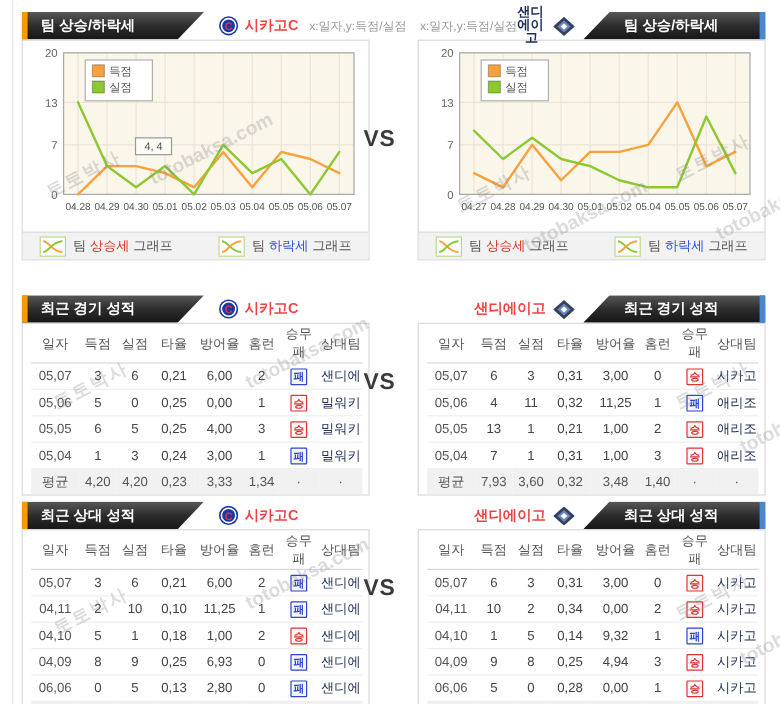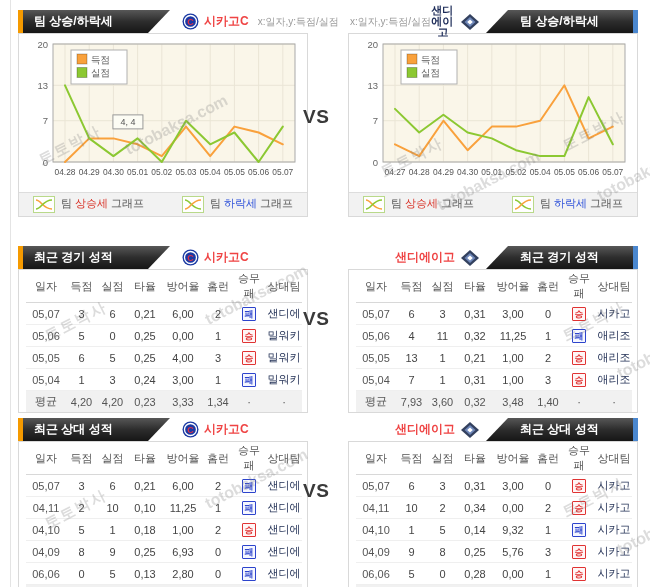--- a/index.html
+++ b/index.html
@@ -597,21 +597,21 @@
               <td>9,32</td>
               <td>1</td>
               <td><span class="badge loss">패</span></td>
               <td class="opp">시카고</td>
             </tr>
             <tr>
               <td class="date">04,09</td>
               <td>9</td>
               <td>8</td>
               <td>0,25</td>
-              <td>5,76</td>
+              <td>4,94</td>
               <td>3</td>
               <td><span class="badge win">승</span></td>
               <td class="opp">시카고</td>
             </tr>
             <tr>
               <td class="date">06,06</td>
               <td>5</td>
               <td>0</td>
               <td>0,28</td>
               <td>0,00</td>

